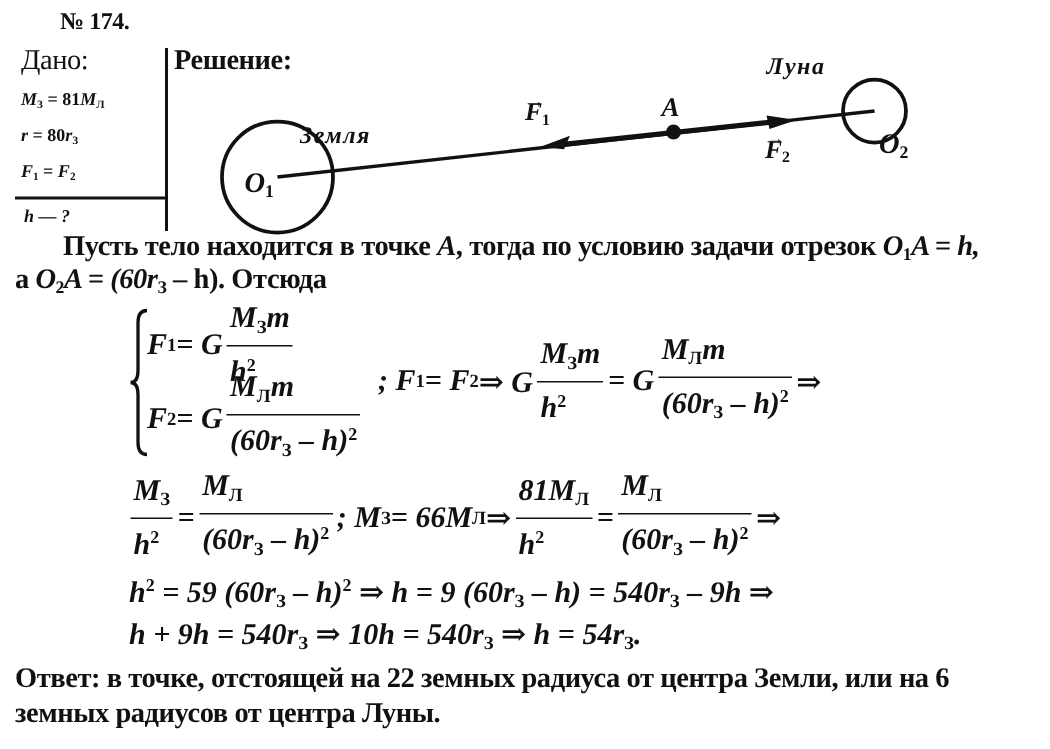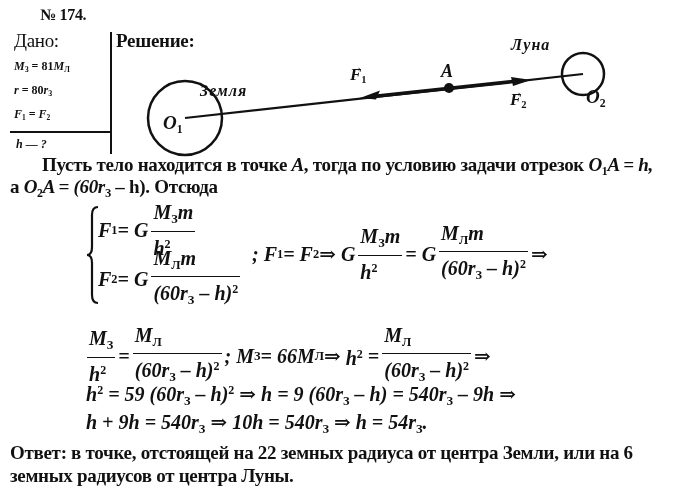--- a/index.html
+++ b/index.html
@@ -108,36 +108,37 @@
     <span><span>h</span><sup class="up">2</sup></span>
   </span>
   <span> = G</span>
   <span class="frac">
     <span class="num"><span>M</span><sub class="up">Л</sub><span>m</span></span>
     <span><span>(60r</span><sub class="up">З</sub><span> – h)</span><sup class="up">2</sup></span>
   </span>
   <span> ⇒</span>
 </div>
 
-<div class="abs math" style="left:84px; top:316px; height:58px; display:flex; align-items:center;margin-top:11px;">
+<div class="abs math" style="left:84px; top:316px; height:58px; display:flex; align-items:center;">
   <span class="frac">
     <span class="num"><span>M</span><sub class="up">З</sub></span>
     <span><span>h</span><sup class="up">2</sup></span>
   </span>
   <span> = </span>
   <span class="frac">
     <span class="num"><span>M</span><sub class="up">Л</sub></span>
     <span><span>(60r</span><sub class="up">З</sub><span> – h)</span><sup class="up">2</sup></span>
   </span>
   <span>; M</span>
     <sub class="up">З</sub>
     <span> = 66M</span>
     <sub class="up">Л</sub>
     <span> ⇒ </span>
   <span class="frac">
+    <span class="num"><span>81M</span><sub class="up">Л</sub></span>
     <span><span>h</span><sup class="up">2</sup></span>
   </span>
   <span> = </span>
   <span class="frac">
     <span class="num"><span>M</span><sub class="up">Л</sub></span>
     <span><span>(60r</span><sub class="up">З</sub><span> – h)</span><sup class="up">2</sup></span>
   </span>
   <span> ⇒</span>
 </div>
 

